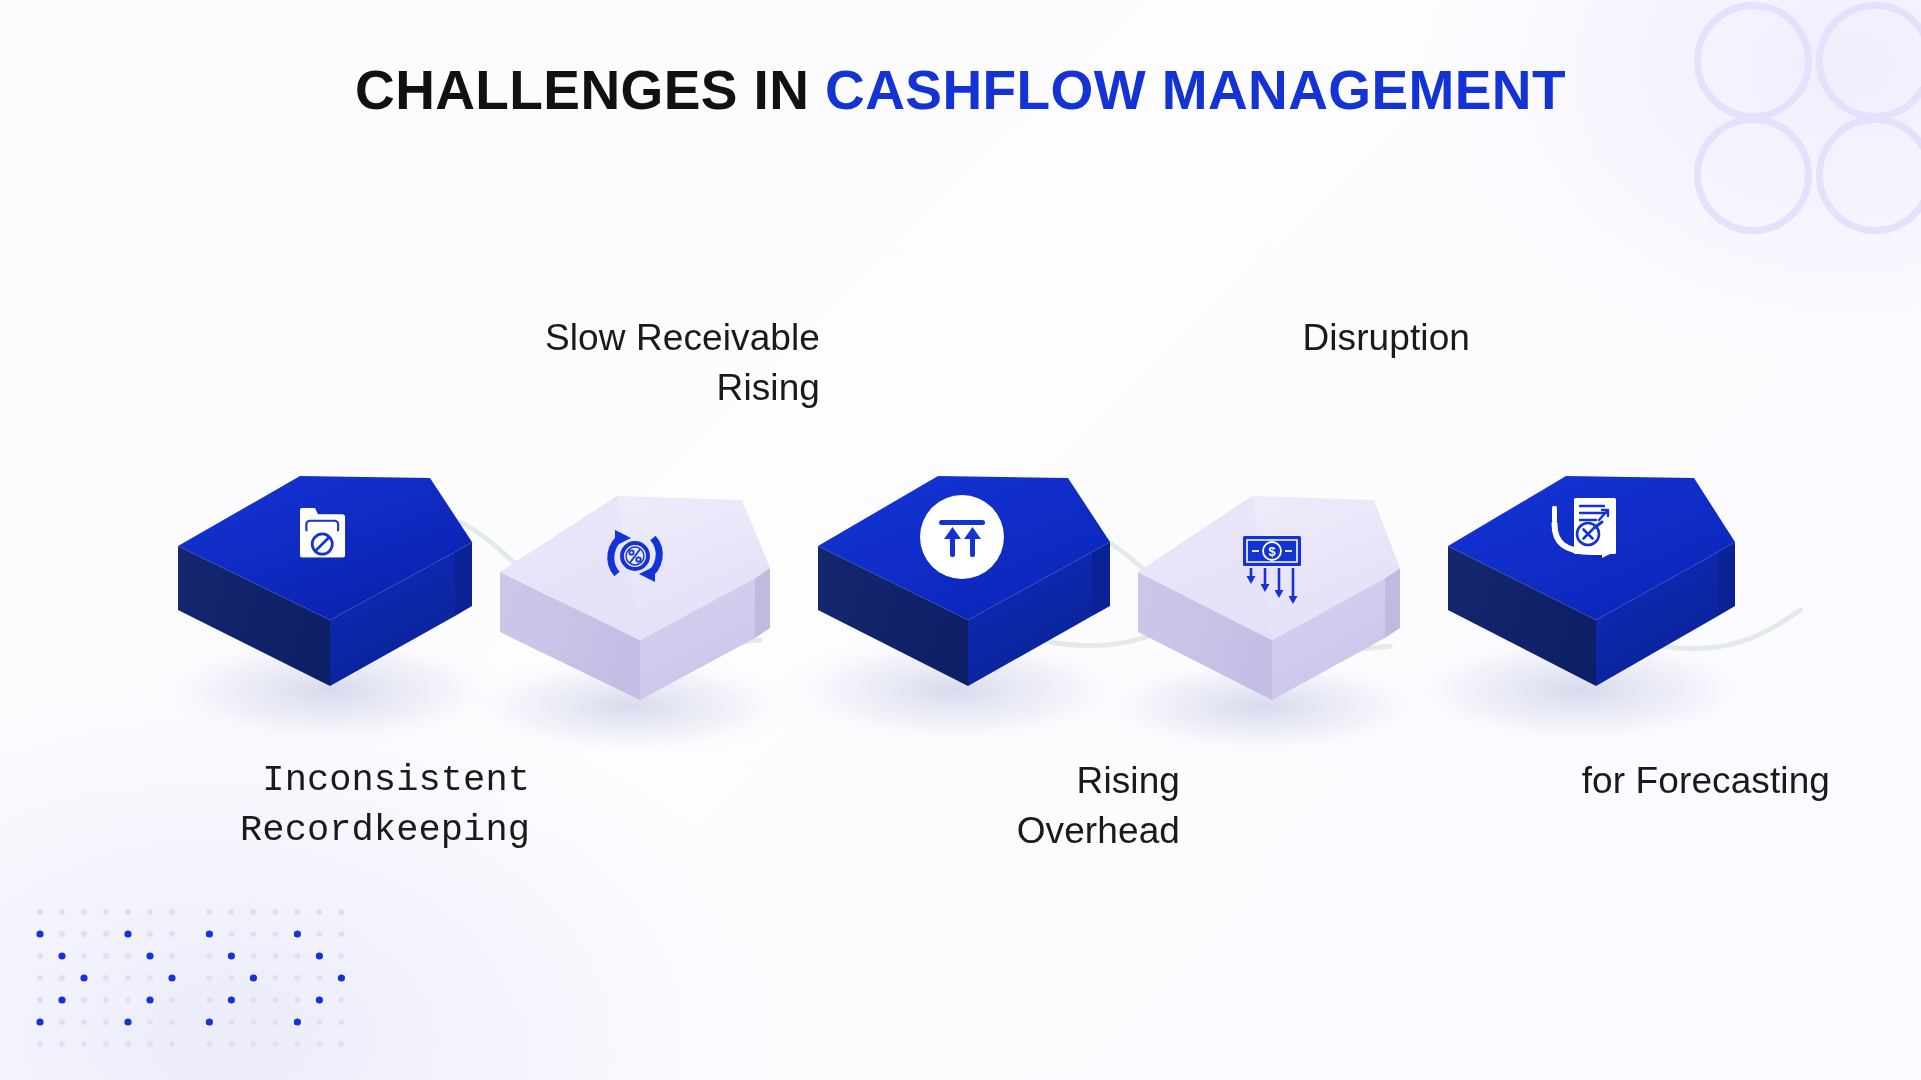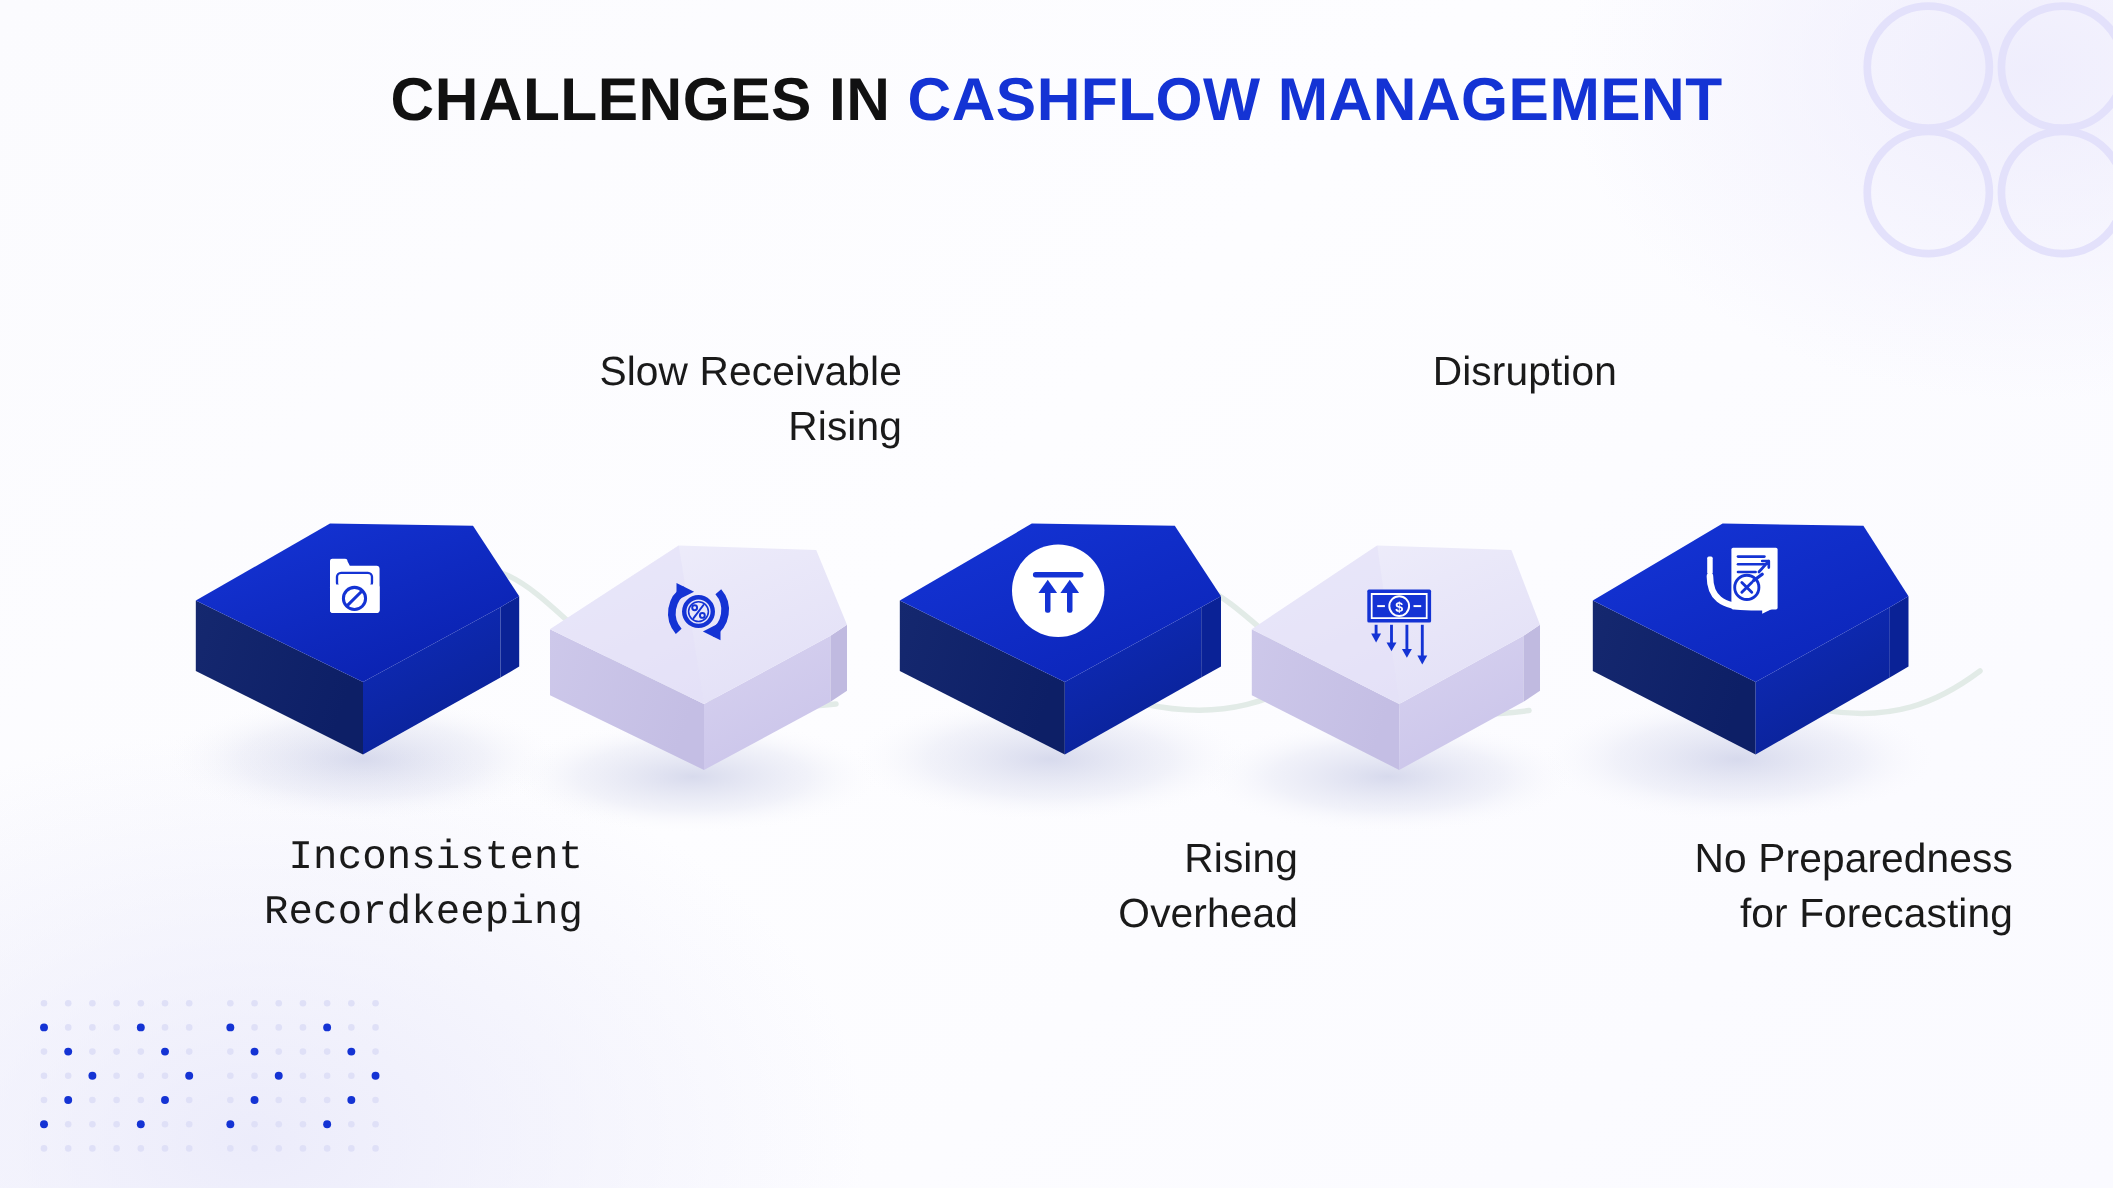--- a/index.html
+++ b/index.html
@@ -385,17 +385,16 @@
   <div class="step-label bottom lbl3">
     <div>Rising</div>
     <div>Overhead</div>
   </div>
 
   <div class="step-label top lbl4">
     <div>Disruption</div>
   </div>
 
   <div class="step-label bottom lbl5">
-    <div>No Preparedness</div>
     <div>for Forecasting</div>
   </div>
 
 </div>
 
 </body></html>

